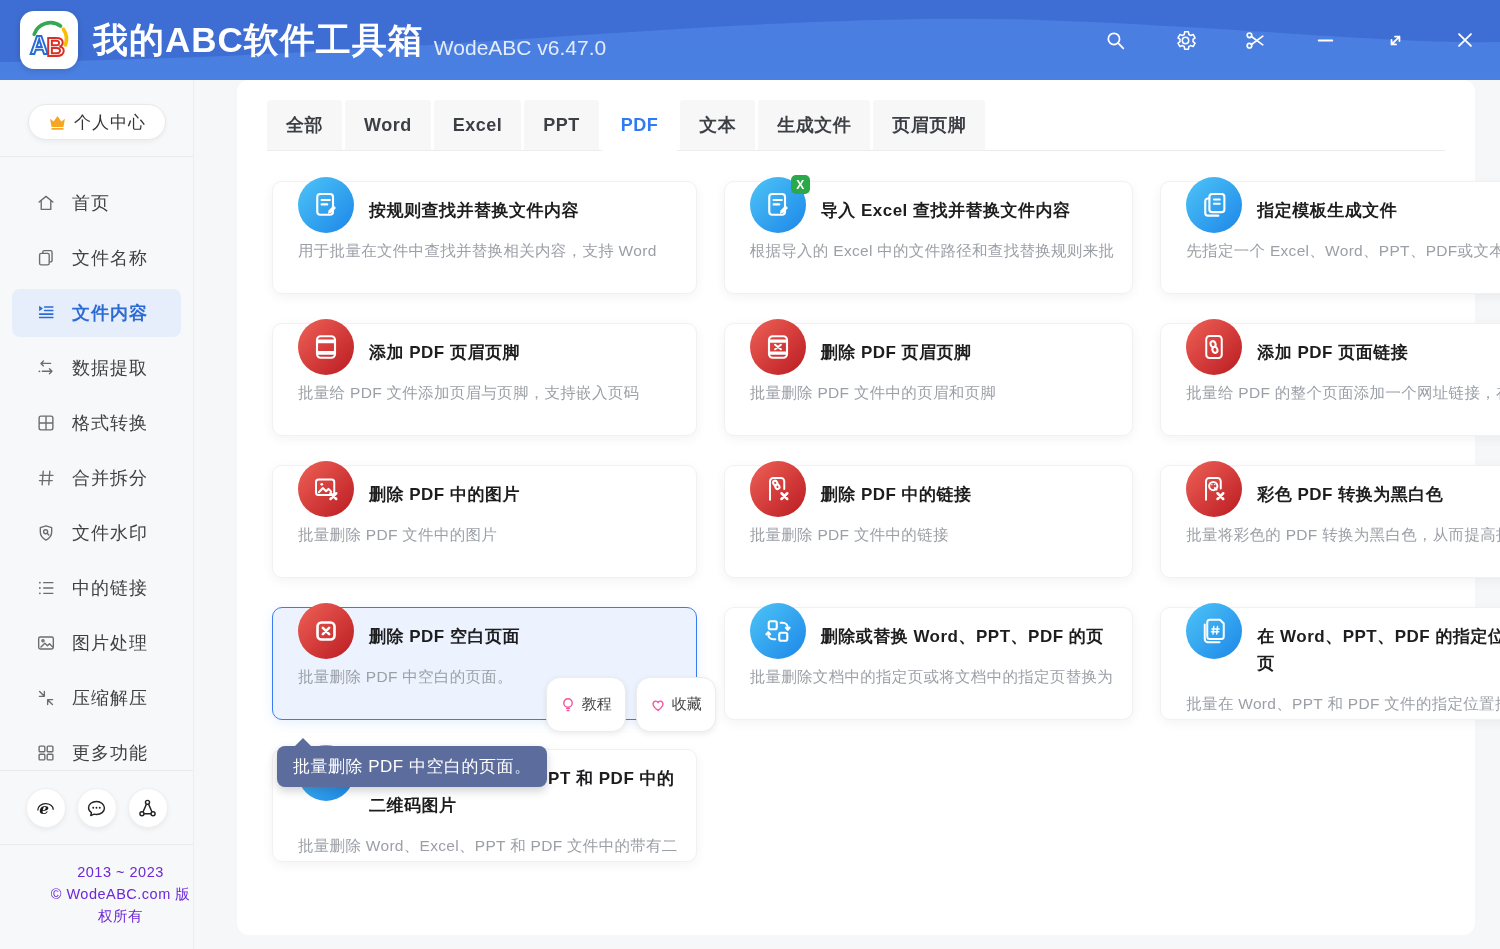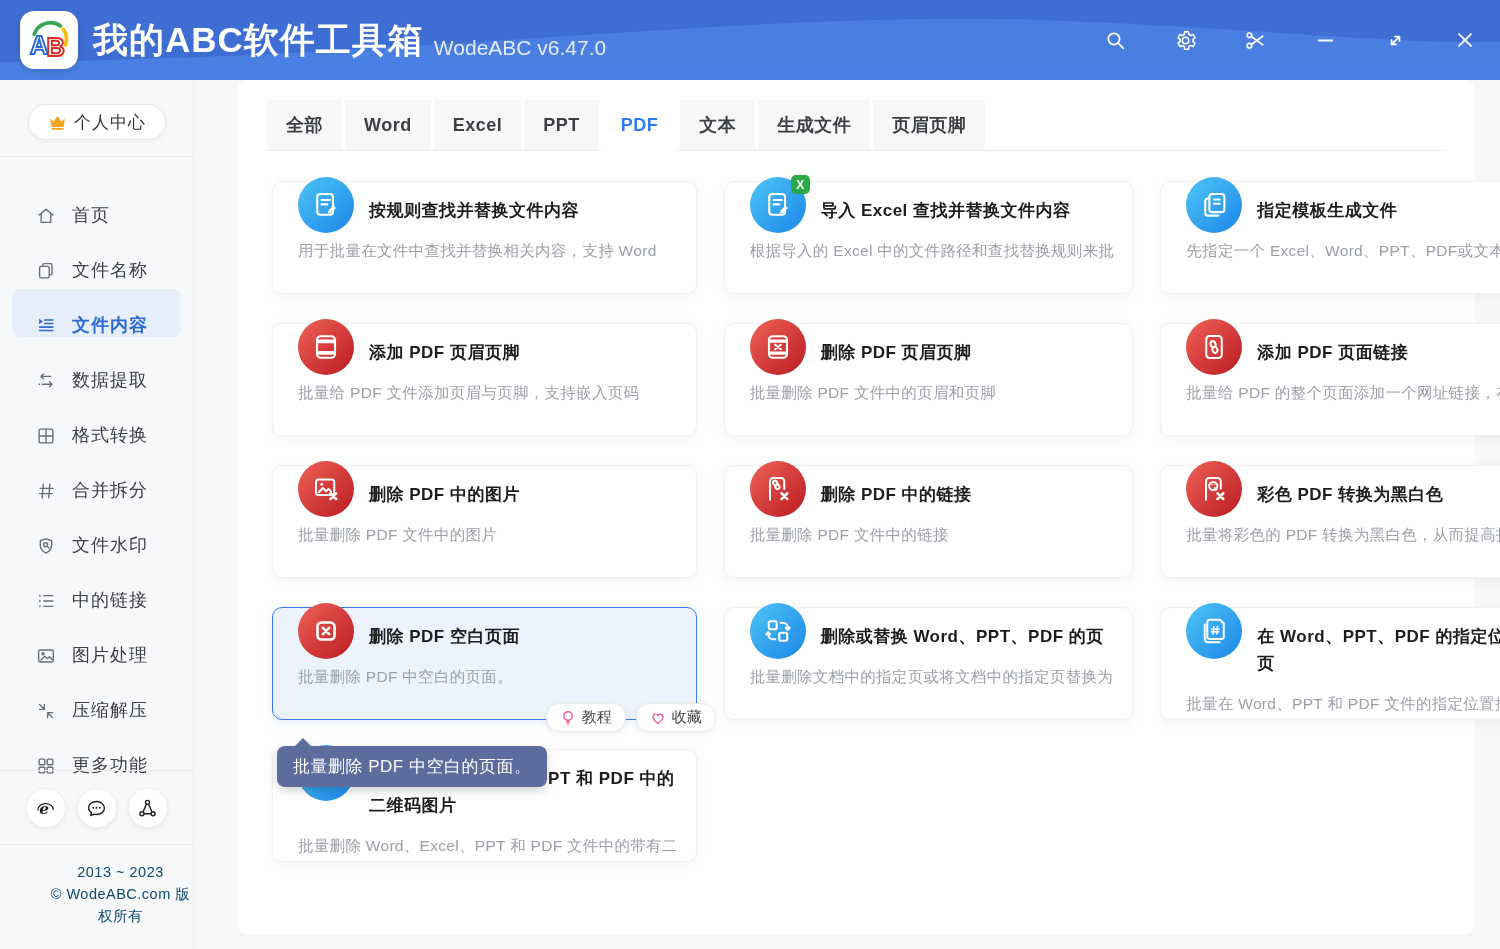--- a/index.html
+++ b/index.html
@@ -37,35 +37,35 @@
   .personal{
     margin:24px auto 0;width:136px;height:34px;background:#fff;
     border:1px solid #e9e9e9;border-radius:18px;box-shadow:0 2px 5px rgba(0,0,0,.05);
     display:flex;align-items:center;justify-content:center;gap:6px;cursor:pointer;
   }
   .personal-label{font-size:17px;color:#333;letter-spacing:1px;}
   .side-divider{height:1px;background:#ebebeb;margin:0 0 0 0;}
   .d-top{margin-top:16px;}
   .nav{margin-top:22px;}
   .nav-item{
-    height:48px;margin:0 12px 7px 12px;border-radius:8px;display:flex;align-items:flex-end;
+    height:48px;margin:0 12px 7px 12px;border-radius:8px;display:flex;align-items:center;
     padding-left:23px;cursor:pointer;
   }
   .nav-item .nicon{width:22px;height:22px;color:#6a6d72;display:flex;align-items:center;}
   .nav-label{margin-left:15px;font-size:18px;color:#3f4145;letter-spacing:1px;}
   .nav-item.active{background:#E7EEFB;}
   .nav-item.active .nicon{color:#2B6BD3;}
   .nav-item.active .nav-label{color:#2B6BD3;font-weight:bold;}
   .side-bottom{position:absolute;bottom:0;left:0;right:0;}
   .circ-row{display:flex;justify-content:center;gap:11px;margin:17px 0 16px;}
   .circ{
     width:38px;height:38px;border-radius:50%;background:#fff;border:1px solid #f0f0f0;
     box-shadow:0 2px 5px rgba(0,0,0,.06);display:flex;align-items:center;justify-content:center;cursor:pointer;
   }
-  .copyright{margin-top:16px;padding-bottom:22px;text-align:center;font-size:14.5px;color:#0c4a6e;line-height:22px;letter-spacing:.5px;padding-left:48px;}
+  .copyright{margin-top:16px;padding-bottom:22px;text-align:center;font-size:14.5px;color:#6d28d9;line-height:22px;letter-spacing:.5px;padding-left:48px;}
 
   
   .panel{
     position:absolute;top:80px;left:237px;right:25px;bottom:14px;
     background:#fff;border-radius:12px;
   }
   .tabs{display:flex;gap:3px;margin:20px 30px 0;border-bottom:1px solid #ececec;}
   .tab{
     height:50px;display:flex;align-items:center;padding:0 19px;background:#f7f7f8;
     font-size:18px;color:#3c3f44;cursor:pointer;border-radius:3px 3px 0 0;letter-spacing:.5px;font-weight:bold;
@@ -90,21 +90,21 @@
   .cicon.red{background:linear-gradient(135deg,#EF6157 0%,#BA1B21 100%);}
   .badge-x{
     position:absolute;top:-2px;right:-4px;width:19px;height:19px;background:#2BA84A;border-radius:5px;
     color:#fff;font-size:12px;font-weight:bold;display:flex;align-items:center;justify-content:center;
   }
   .ctitle{margin-left:71px;font-size:17px;font-weight:bold;color:#1d1d1f;line-height:27px;letter-spacing:.5px;}
   .cdesc{margin-top:17px;font-size:15.5px;color:#9b9fa6;white-space:nowrap;overflow:hidden;letter-spacing:.3px;}
   .card-actions{position:absolute;right:-20px;bottom:-13px;display:flex;gap:10px;z-index:6;}
   .pill{
     height:27px;border:1px solid #ececec;border-radius:14px;background:#fff;
-    display:flex;align-items:center;gap:6px;padding:0 13px;font-size:15px;color:#444;
+    display:flex;align-items:center;gap:6px;padding:13px 13px;font-size:15px;color:#444;
     box-shadow:0 2px 6px rgba(0,0,0,.08);cursor:pointer;
   }
   .tooltip{
     position:absolute;left:40px;top:666px;background:#5B6C9D;color:#fff;font-size:17px;
     padding:9px 16px;border-radius:8px;z-index:50;white-space:nowrap;letter-spacing:.5px;
     box-shadow:0 4px 10px rgba(0,0,0,.18);
   }
   .tooltip::before{
     content:"";position:absolute;top:-8px;left:17px;width:0;height:0;
     border-left:9px solid transparent;border-right:9px solid transparent;border-bottom:9px solid #5B6C9D;

